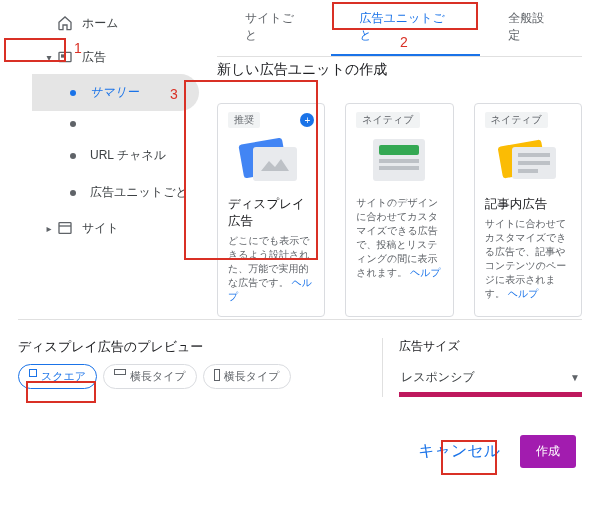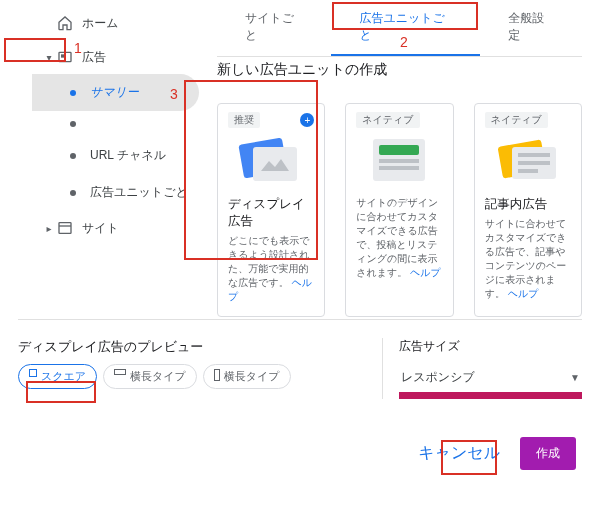--- a/index.html
+++ b/index.html
@@ -36,21 +36,21 @@
   .kijisita { color: #c5221f; font-size: 13px; font-weight: 500; }
   .lower { display: flex; gap: 24px; padding-top: 10px; }
   .lower-left { flex: 1; }
   .lower-right { width: 200px; border-left: 1px solid #e0e0e0; padding-left: 16px; }
   .preview-title { font-size: 13px; color: #202124; margin-bottom: 8px; }
   .chips { display: flex; gap: 6px; }
   .chip { border: 1px solid #dadce0; border-radius: 14px; padding: 4px 10px; font-size: 11px; color: #5f6368; cursor: pointer; display: inline-flex; gap: 4px; }
   .chip .sq { width: 8px; height: 8px; border: 1.2px solid currentColor; }
   .chip.active { border-color: #1a73e8; color: #1a73e8; }
   .size-title { font-size: 12px; color: #202124; margin-bottom: 8px; }
-  .select { display: flex; justify-content: space-between; align-items: center; border-bottom: 7px solid #be185d; padding: 6px 2px; font-size: 12px; color: #3c4043; cursor: pointer; }
+  .select { display: flex; justify-content: space-between; align-items: center; border-bottom: 5px solid #be185d; padding: 6px 2px; font-size: 12px; color: #3c4043; cursor: pointer; }
   .select .caret { font-size: 10px; color: #5f6368; }
   .footer { display: flex; justify-content: flex-end; gap: 20px; align-items: center; margin-top: 38px; padding-right: 6px; }
   .btn-text { color: #1a73e8; font-size: 16px; cursor: pointer; }
   .btn-primary { background: #a21caf; color: #fff; padding: 8px 16px; font-size: 12px; border-radius: 3px; cursor: pointer; border: none; }
   
   .redbox1 { position: absolute; left: 4px; top: 38px; width: 62px; height: 24px; border: 2px solid #d93025; pointer-events: none; }
   .redbox2 { position: absolute; left: 332px; top: 2px; width: 146px; height: 28px; border: 2px solid #d93025; pointer-events: none; }
   .redbox3 { position: absolute; left: 184px; top: 80px; width: 134px; height: 180px; border: 2px solid #d93025; pointer-events: none; }
   .redbox4 { position: absolute; left: 26px; top: 381px; width: 70px; height: 22px; border: 2px solid #d93025; pointer-events: none; }
   .redbox5 { position: absolute; left: 441px; top: 440px; width: 56px; height: 35px; border: 2px solid #d93025; pointer-events: none; }

